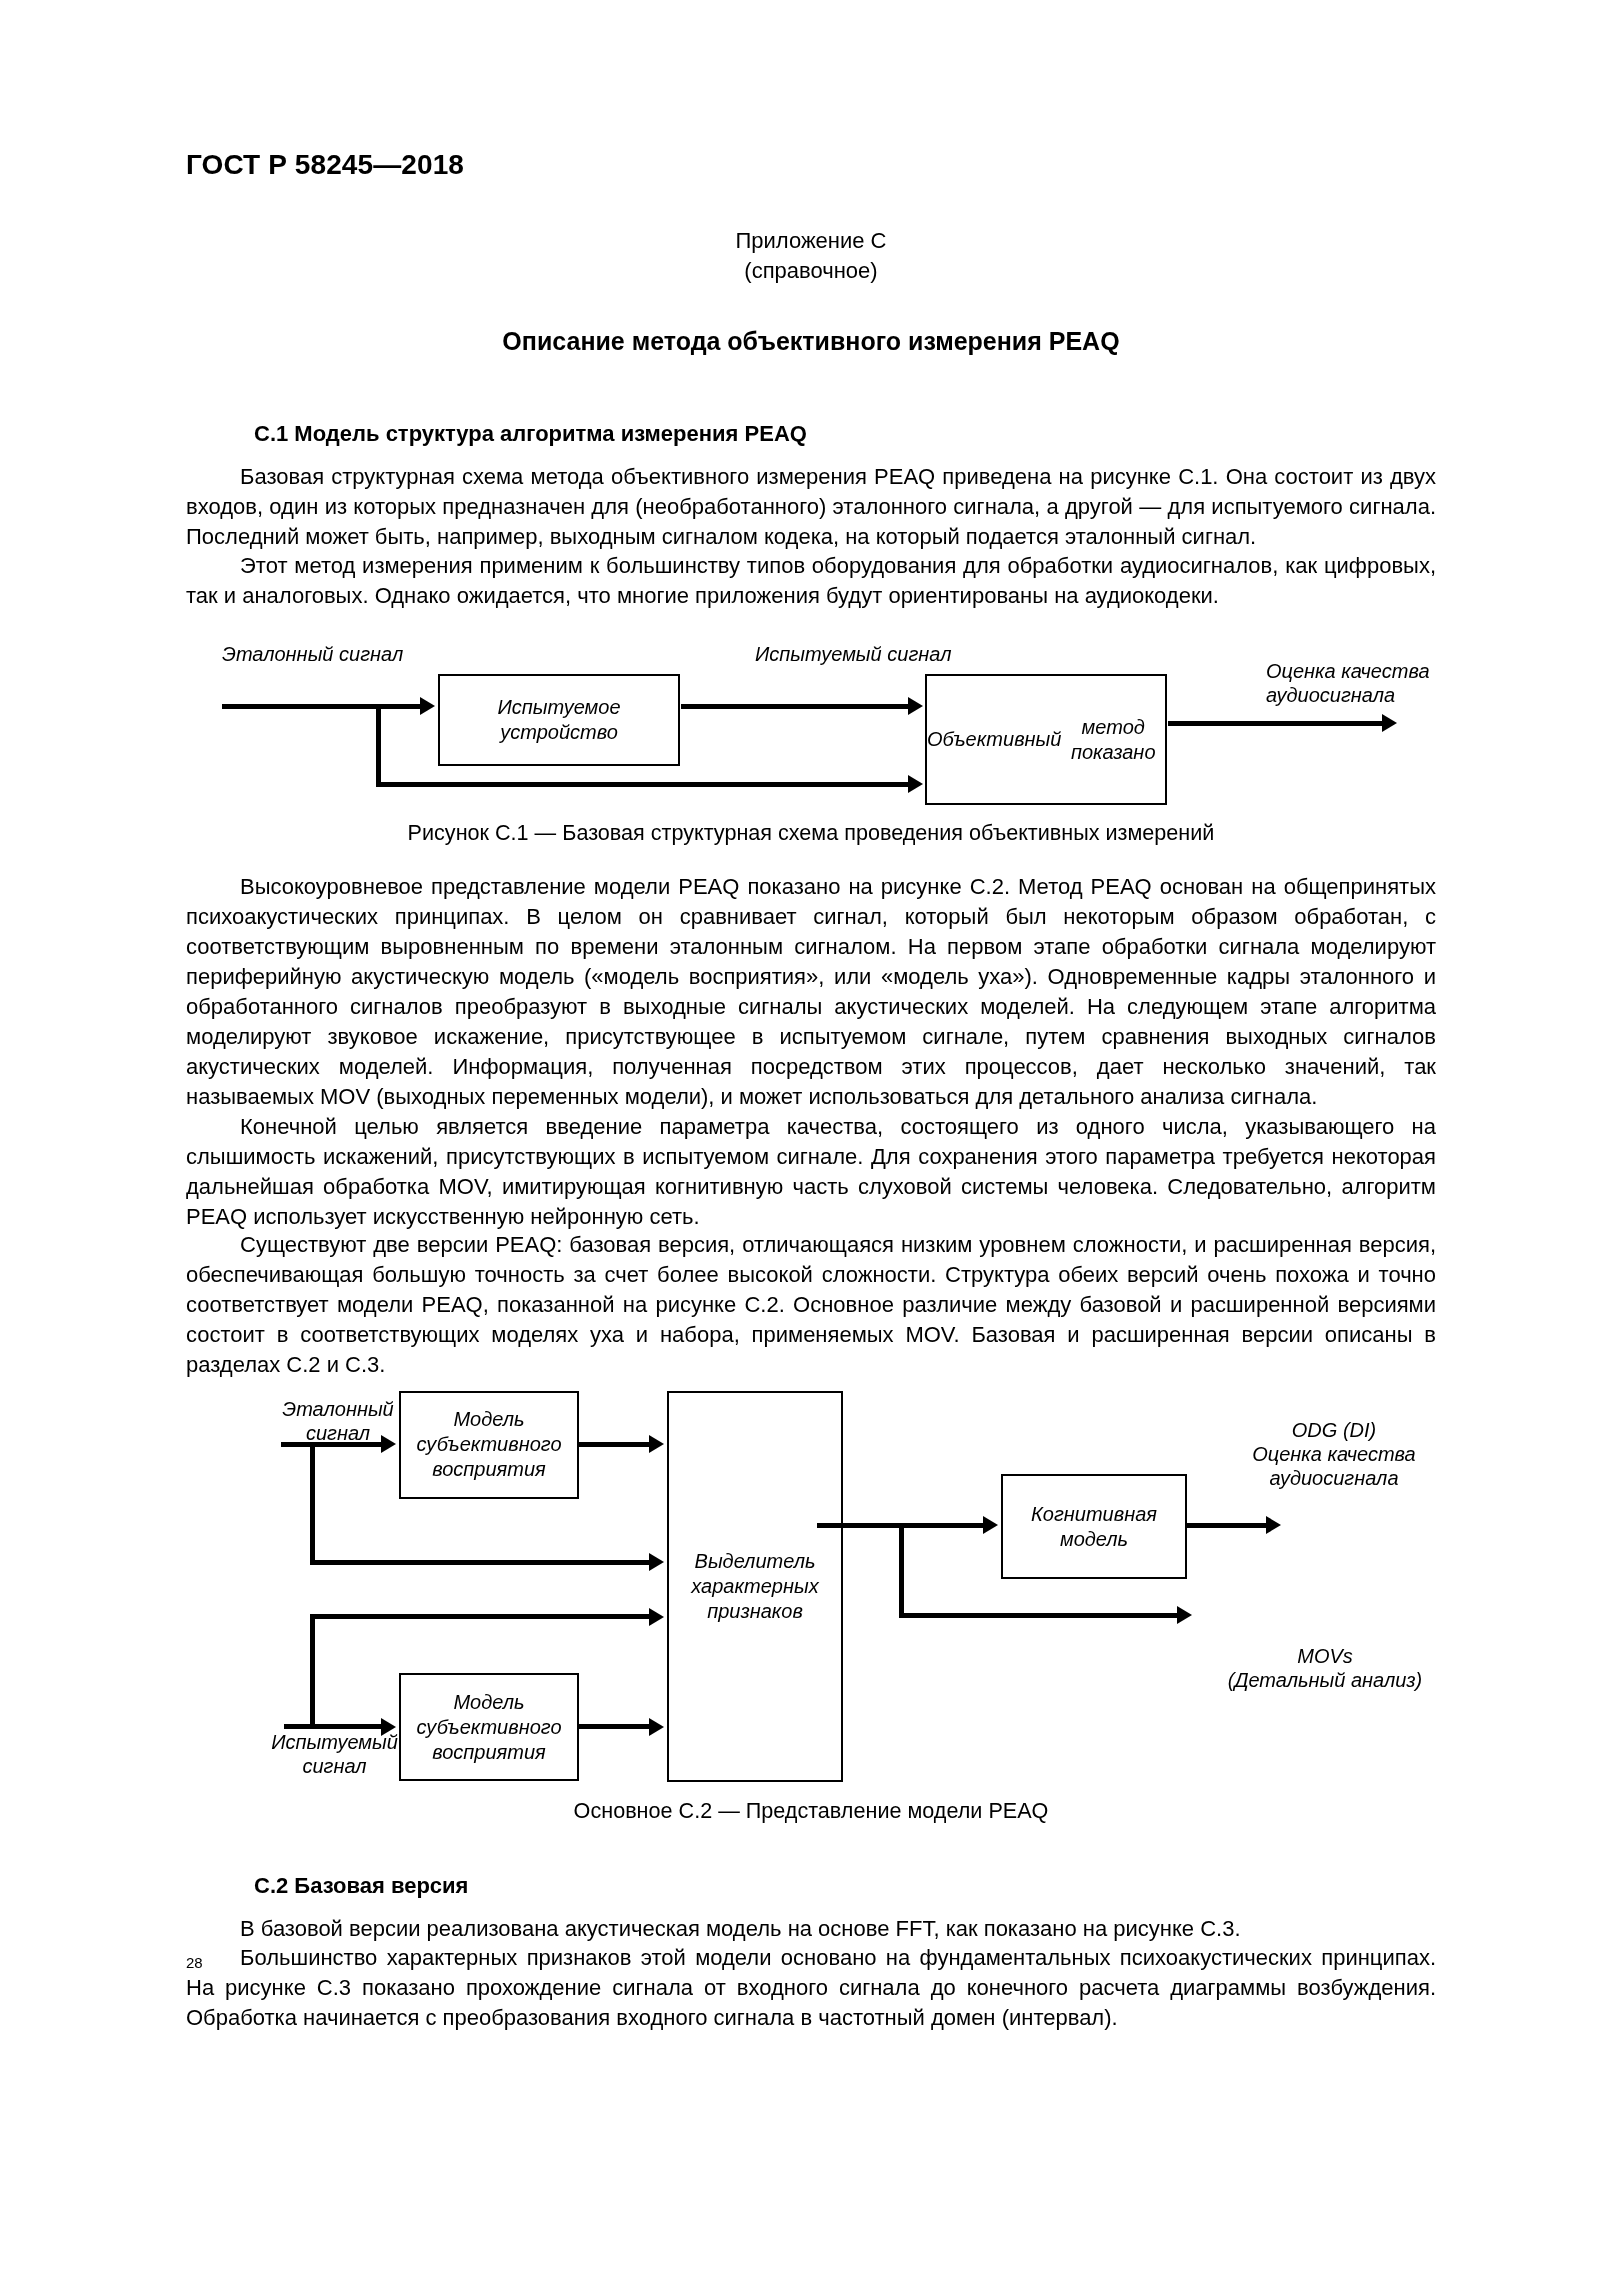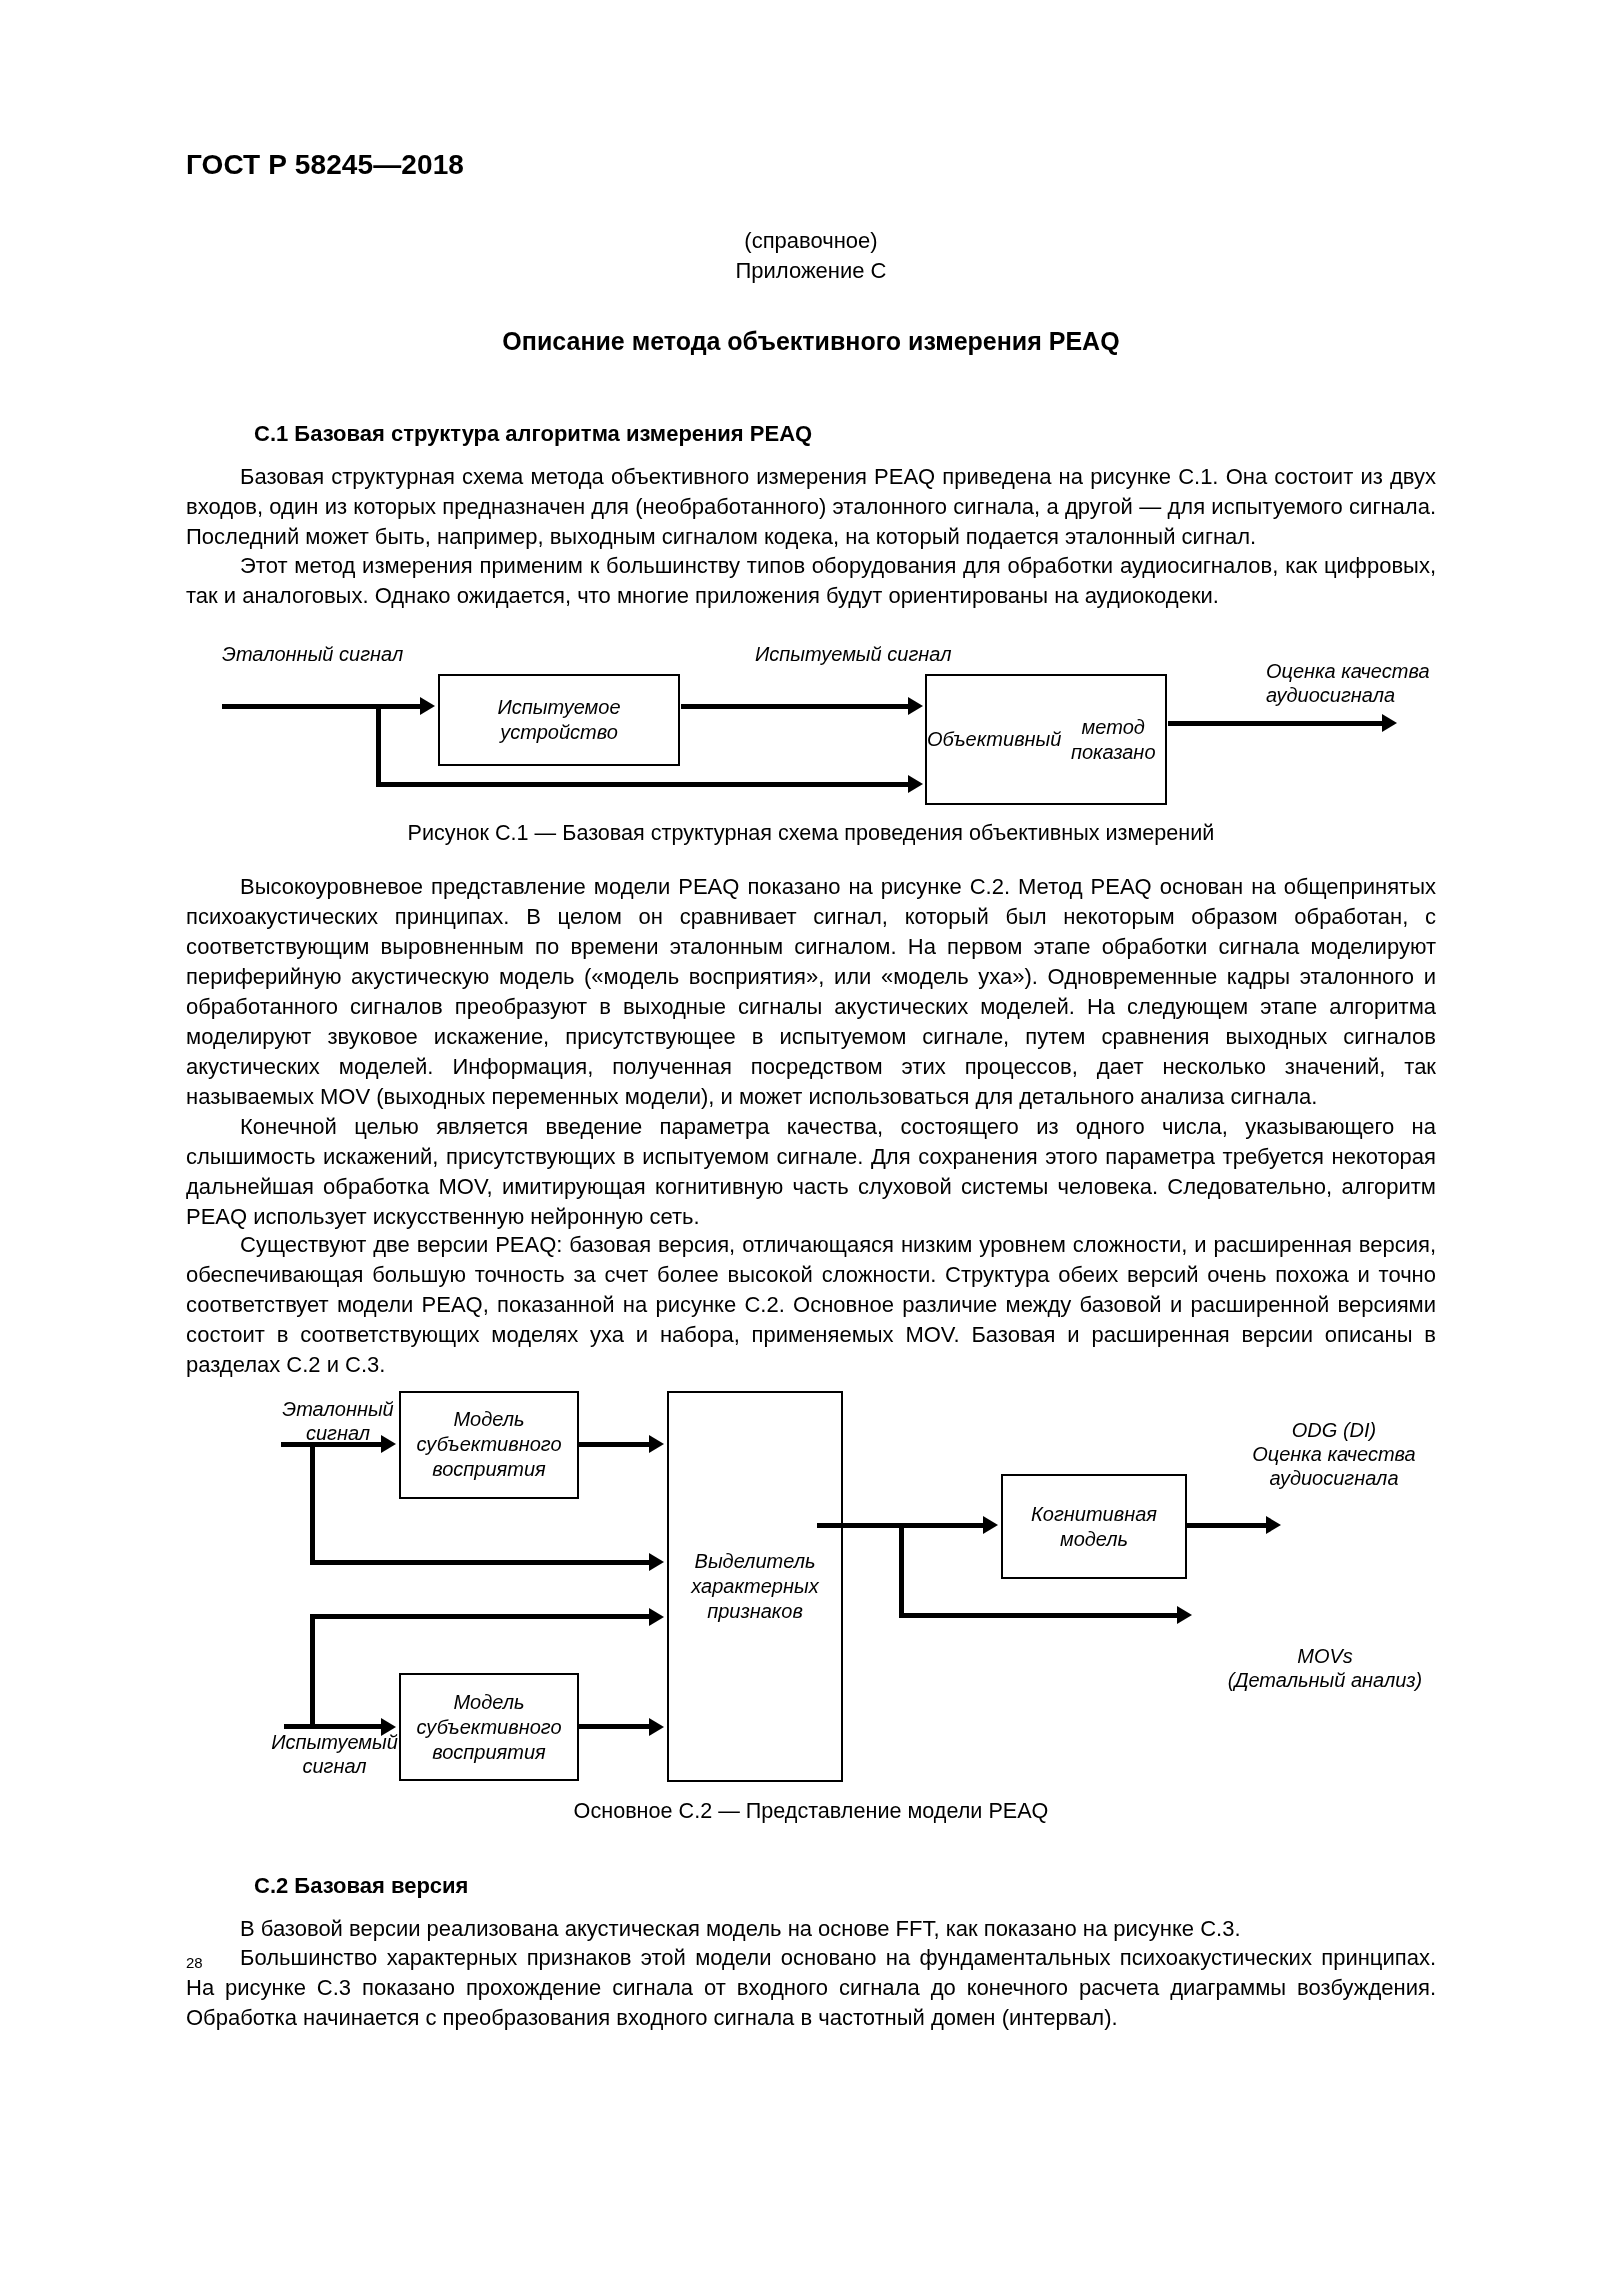--- a/index.html
+++ b/index.html
@@ -134,26 +134,26 @@
   }
 </style>
 </head>
 <body>
 
 <div class="page">
 
   <div class="running-head">ГОСТ Р 58245—2018</div>
 
   <div class="annex-block">
+    <div class="annex-line">Приложение С</div>
     <div class="annex-line">(справочное)</div>
-    <div class="annex-line">Приложение С</div>
   </div>
   <div class="annex-title">Описание метода объективного измерения PEAQ</div>
 
-  <div class="sec-head" style="top:421px;">C.1 Базовая структура алгоритма измерения PEAQ</div>
+  <div class="sec-head" style="top:421px;">C.1 Модель структура алгоритма измерения PEAQ</div>
 
   <div class="para" style="top:462px;"><span class="ind"></span><span>Базовая структурная схема метода объективного измерения PEAQ приведена на рисунке С.1. Она состоит из двух входов, один из которых предназначен для (необработанного) эталонного сигнала, а другой — для испытуемого сигнала. Последний может быть, например, выходным сигналом кодека, на который подается эталонный сигнал.</span></div>
 
   <div class="para" style="top:551px;"><span class="ind"></span><span>Этот метод измерения применим к большинству типов оборудования для обработки аудиосигналов, как цифровых, так и аналоговых. Однако ожидается, что многие приложения будут ориентированы на аудиокодеки.</span></div>
 
   <div class="figure" style="top:628px; height:177px;">
 
     <div class="fig-lbl" style="left:36px; top:14.4px;">Эталонный сигнал</div>
 
     <div class="fig-lbl" style="left:569px; top:14.4px;">Испытуемый сигнал</div>

